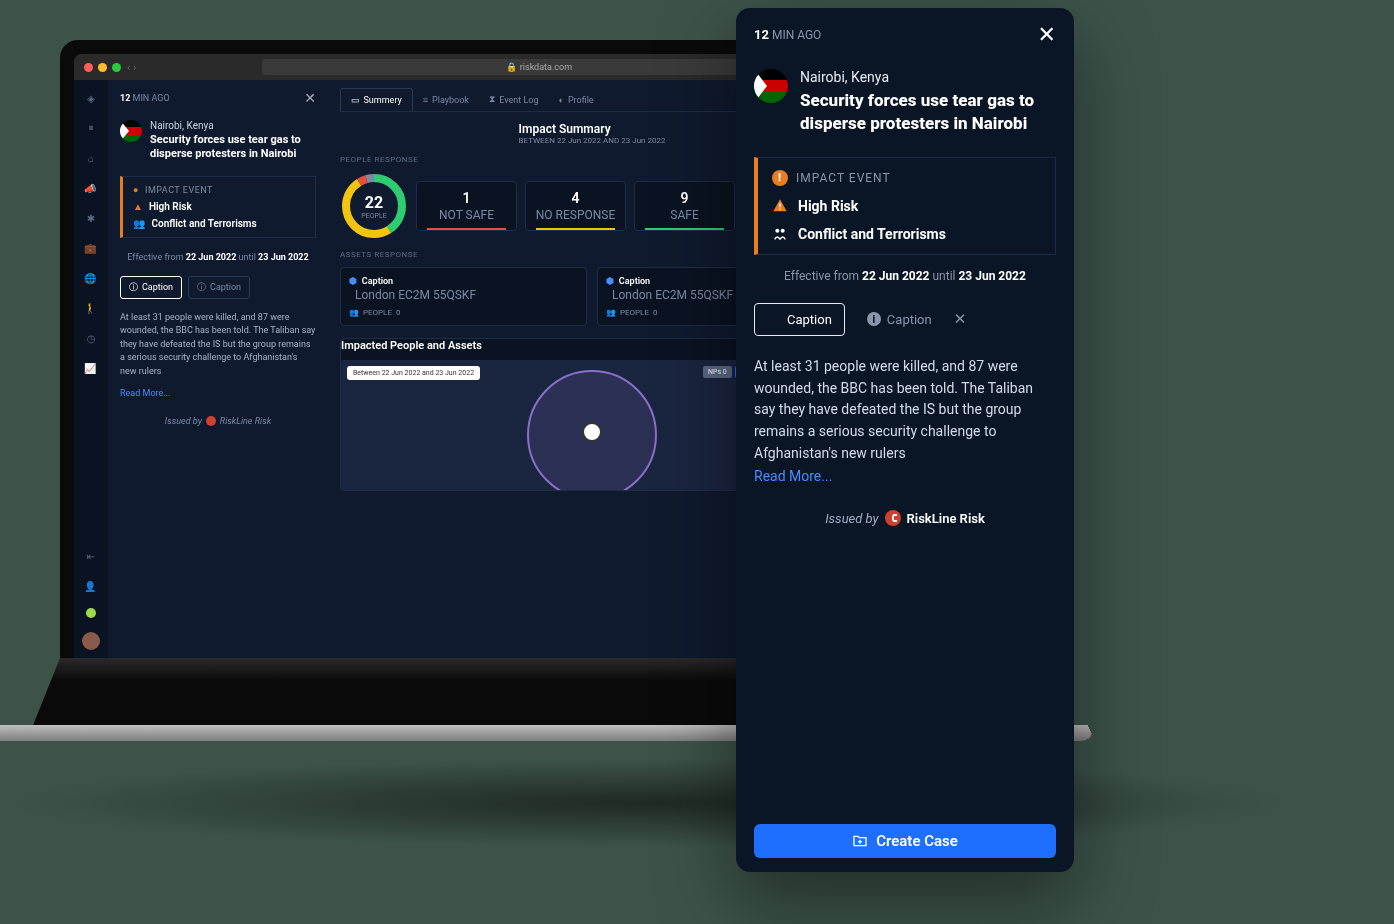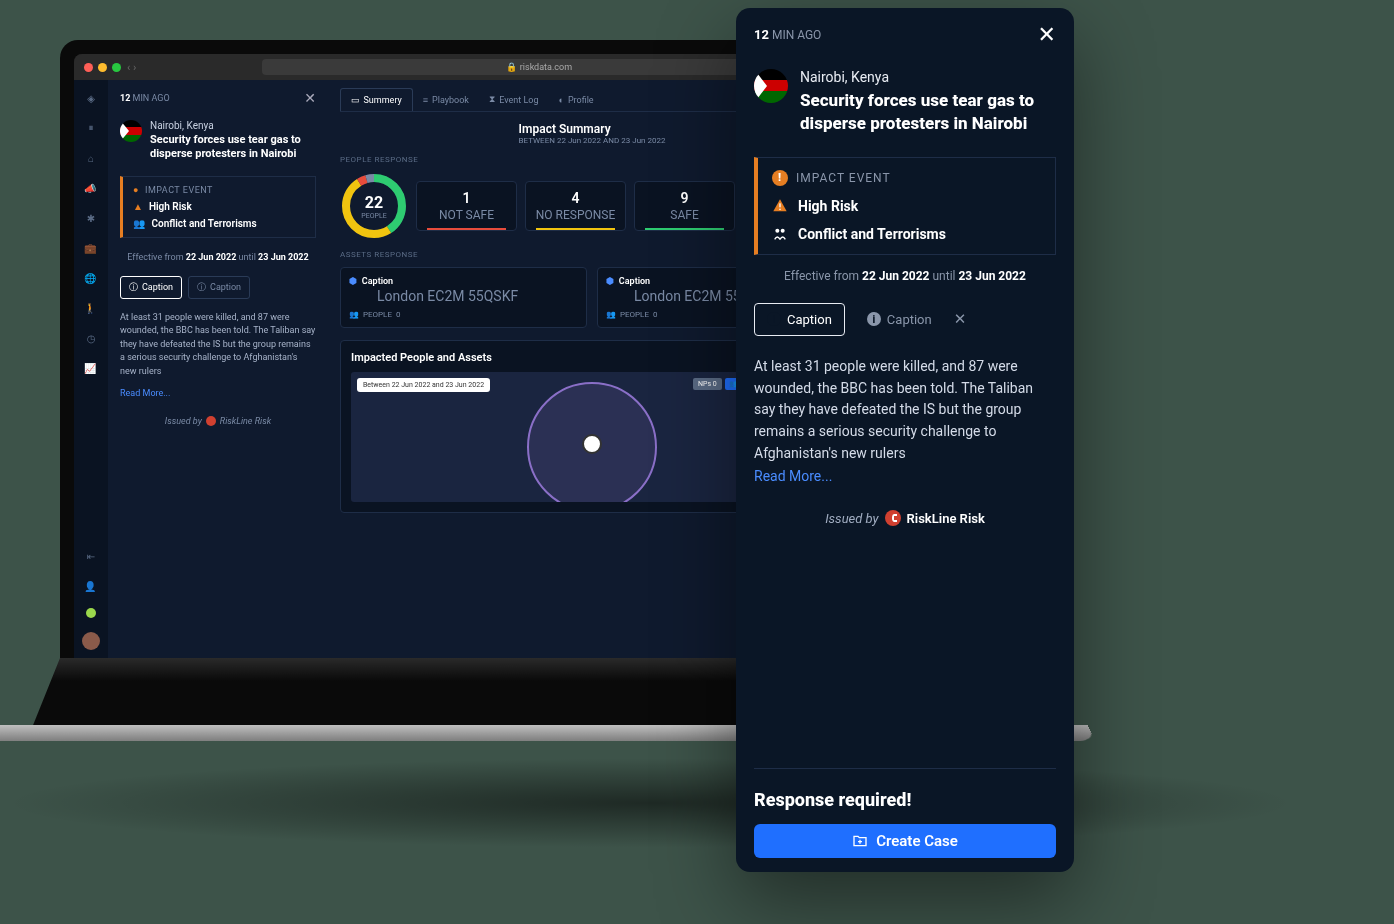--- a/index.html
+++ b/index.html
@@ -129,23 +129,23 @@
   .stat-box .n{color:#fff;font-size:14px;font-weight:600;}
   .stat-box .t{color:#7a8aa5;font-size:12px;margin-top:2px;}
   .stat-box::after{content:"";position:absolute;bottom:0;left:10%;right:10%;height:2px;}
   .stat-box.red::after{background:#e74c3c;}
   .stat-box.yellow::after{background:#f1c40f;}
   .stat-box.green::after{background:#2ecc71;}
   .stat-box.gray::after{background:#7a8aa5;}
   .asset-row{display:flex;gap:10px;margin-top:8px;}
   .asset-card{flex:1;background:#0a1322;border:1px solid #1e2d47;border-radius:4px;padding:8px;}
   .asset-card .h{display:flex;align-items:center;gap:5px;color:#fff;font-size:9px;font-weight:600;}
-  .asset-card .s{color:#7a8aa5;font-size:14px;margin-top:2px;margin-left:28px;}
+  .asset-card .s{color:#7a8aa5;font-size:12px;margin-top:2px;margin-left:6px;}
   .asset-card .p{color:#7a8aa5;font-size:8px;margin-top:6px;display:flex;align-items:center;gap:4px;}
-  .map-section{background:#0a1322;border:1px solid #1e2d47;border-radius:4px;margin-top:12px;padding:10px;}
+  .map-section{background:#0a1322;border:1px solid #1e2d47;border-radius:4px;margin-top:12px;}
   .map-section h4{color:#fff;font-size:11px;font-weight:600;}
   .map-box{height:130px;background:#1a2540;margin-top:8px;border-radius:3px;position:relative;overflow:hidden;}
   .map-chip{position:absolute;top:6px;left:6px;background:#fff;color:#333;font-size:7px;padding:3px 6px;border-radius:3px;}
   .map-badges{position:absolute;top:6px;right:80px;display:flex;gap:3px;}
   .map-badge{font-size:7px;padding:2px 5px;color:#fff;border-radius:2px;}
   .map-circle{position:absolute;left:50%;top:58%;transform:translate(-50%,-50%);width:130px;height:130px;border:2px solid #8a6fc7;border-radius:50%;background:rgba(138,111,199,0.15);}
   .map-pin{position:absolute;left:50%;top:55%;transform:translate(-50%,-50%);width:20px;height:20px;background:#fff;border-radius:50%;border:2px solid #333;}
 
   .right-list{width:90px;padding:8px 6px;font-size:8px;color:#7a8aa5;overflow:hidden;}
   .right-list .hdr{color:#fff;font-size:9px;font-weight:600;margin-bottom:6px;}
@@ -498,21 +498,20 @@
     <span class="tx">✕</span>
   </div>
   <div class="ph-caption">At least 31 people were killed, and 87 were wounded, the BBC has been told. The Taliban say they have defeated the IS but the group remains a serious security challenge to Afghanistan's new rulers</div>
   <span class="ph-readmore">Read More...</span>
   <div class="ph-issued">
     <span>Issued by</span>
     <span class="ph-rl-dot"></span>
     <span style="font-style:normal;font-weight:600;color:#fff">RiskLine Risk</span>
   </div>
   <div class="ph-spacer"></div>
-  <div class="ph-response">Response required!</div>
   <div class="ph-cta">
     <svg viewBox="0 0 24 24" fill="#fff">
         <path d="M3 5 h6 l2 2 h10 v12 h-18 z" fill="none" stroke="#fff" stroke-width="2"></path>
         <path d="M12 10 v6 M9 13 h6" stroke="#fff" stroke-width="2"></path>
       </svg>
     <span>Create Case</span>
   </div>
 </div>
 
 </body></html>

